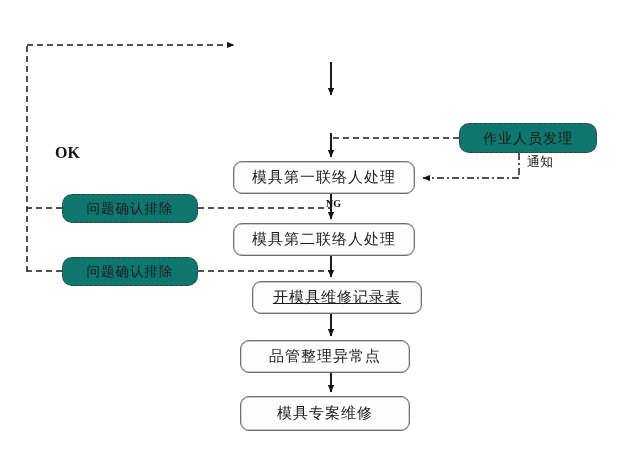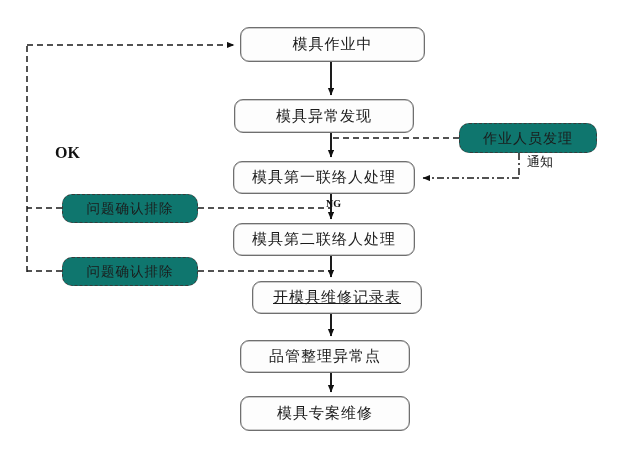--- a/index.html
+++ b/index.html
@@ -100,27 +100,21 @@
 
       <line x1="459" y1="138" x2="332" y2="138"></line>
     </g>
 
     <g stroke="#1a1a1a" stroke-width="1.5" fill="none" stroke-dasharray="7,3,2,3">
       <line x1="519" y1="153" x2="519" y2="178"></line>
       <line x1="519" y1="178" x2="423" y2="178" marker-end="url(#arrowL)"></line>
     </g>
   </svg>
 
-  <div class="node solid" style="left:240px; top:27px; width:185px; height:35px;">
-    <span class="label">模具作业中</span>
-  </div>
 
-  <div class="node solid" style="left:234px; top:99px; width:180px; height:34px;">
-    <span class="label">模具异常发现</span>
-  </div>
 
   <div class="node solid" style="left:233px; top:161px; width:182px; height:33px;">
     <span class="label">模具第一联络人处理</span>
   </div>
 
   <div class="node solid" style="left:233px; top:223px; width:182px; height:33px;">
     <span class="label">模具第二联络人处理</span>
   </div>
 
   <div class="node solid" style="left:252px; top:281px; width:170px; height:33px;text-decoration:underline;">

